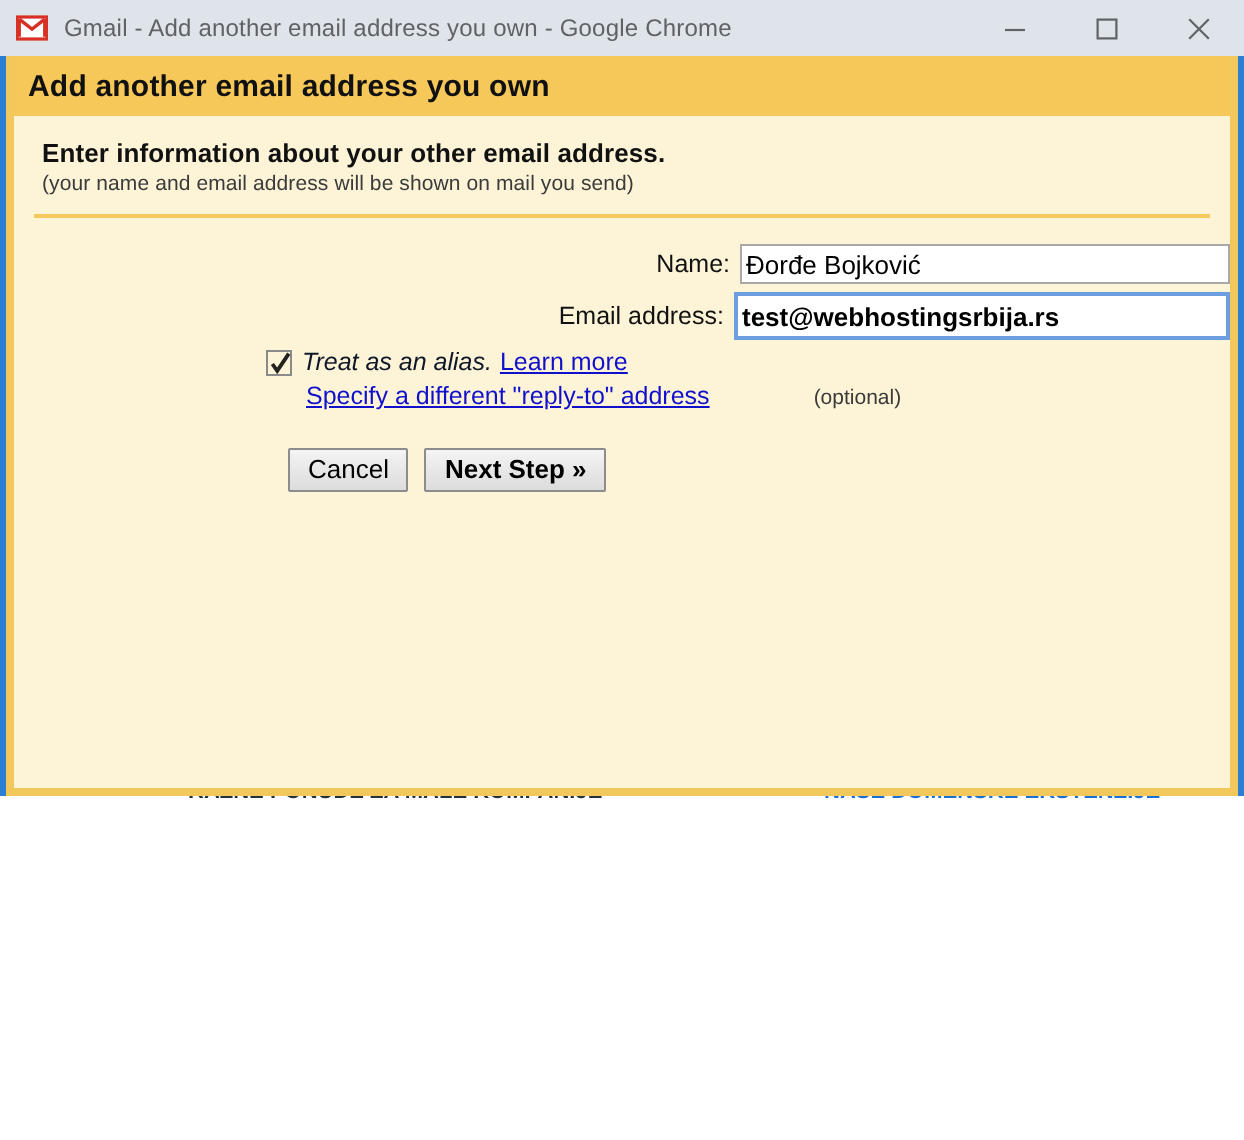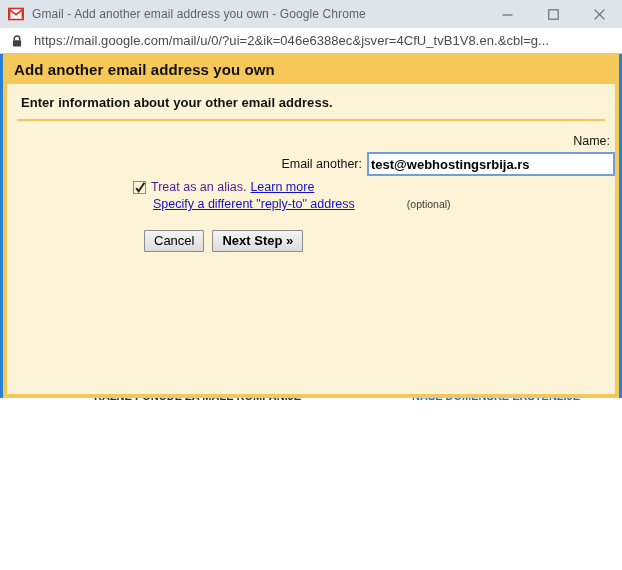--- a/index.html
+++ b/index.html
@@ -207,21 +207,22 @@
     position: relative;
     box-sizing: border-box;
   }
   .checkbox svg {
     position: absolute;
     left: 0;
     top: -1px;
   }
   .check-label {
     font-size: 12.5px;
-    color: #4c1d95;
+    color: #0f172a;
+    font-style: italic;
   }
   .link {
     font-size: 12.5px;
     color: #1111cc;
     text-decoration: underline;
     cursor: pointer;
   }
   .reply-row {
     margin-left: 146px;
     margin-top: 3px;
@@ -304,52 +305,45 @@
       </div>
       <div class="win-btn">
         <svg width="11" height="11" viewBox="0 0 11 11">
             <line x1="0.6" y1="0.6" x2="10.4" y2="10.4" stroke="#5f6368" stroke-width="1.1"></line>
             <line x1="10.4" y1="0.6" x2="0.6" y2="10.4" stroke="#5f6368" stroke-width="1.1"></line>
           </svg>
       </div>
     </div>
   </div>
 
-  <div class="urlbar">
-    <span class="lock-icon">
-      <svg width="14" height="14" viewBox="0 0 14 14">
-        <path d="M4.3 6.3 V4.6 a2.7 2.7 0 0 1 5.4 0 V6.3" fill="none" stroke="#3c4043" stroke-width="1.5"></path>
-        <rect x="2.9" y="6.2" width="8.2" height="6.4" rx="0.8" fill="#3c4043"></rect>
-      </svg>
-    </span>
-    <span class="url-text">https://mail.google.com/mail/u/0/?ui=2&amp;ik=046e6388ec&amp;jsver=4CfU_tvB1V8.en.&amp;cbl=g...</span>
-  </div>
 
   <div class="viewport">
 
     <div class="page">
 
       <div class="page-header">
         <span class="page-header-title">Add another email address you own</span>
       </div>
 
       <div class="content">
 
         <div class="lead">Enter information about your other email address.</div>
+        <div class="lead-sub">(your name and email address will be shown on mail you send)</div>
 
         <div class="divider"></div>
 
         <div class="form">
 
           <div class="form-row">
             <div class="form-label">Name:</div>
+            <input class="text-input" type="text" value="Đorđe Bojković" style="">
           </div>
 
           <div class="form-row">
-            <div class="form-label">Email another:</div>
+            <div class="form-label">Email address:</div>
             <input class="text-input focused" type="text" autofocus="" value="test@webhostingsrbija.rs" style="">
           </div>
 
           <div class="check-row">
             <span class="checkbox">
               <svg width="13" height="14" viewBox="0 0 13 14">
                 <path d="M2.2 7.0 L4.6 10.4 L10.4 1.8" fill="none" stroke="#222222" stroke-width="1.9"></path>
               </svg>
             </span>
             <span class="check-label">Treat as an alias.</span>

